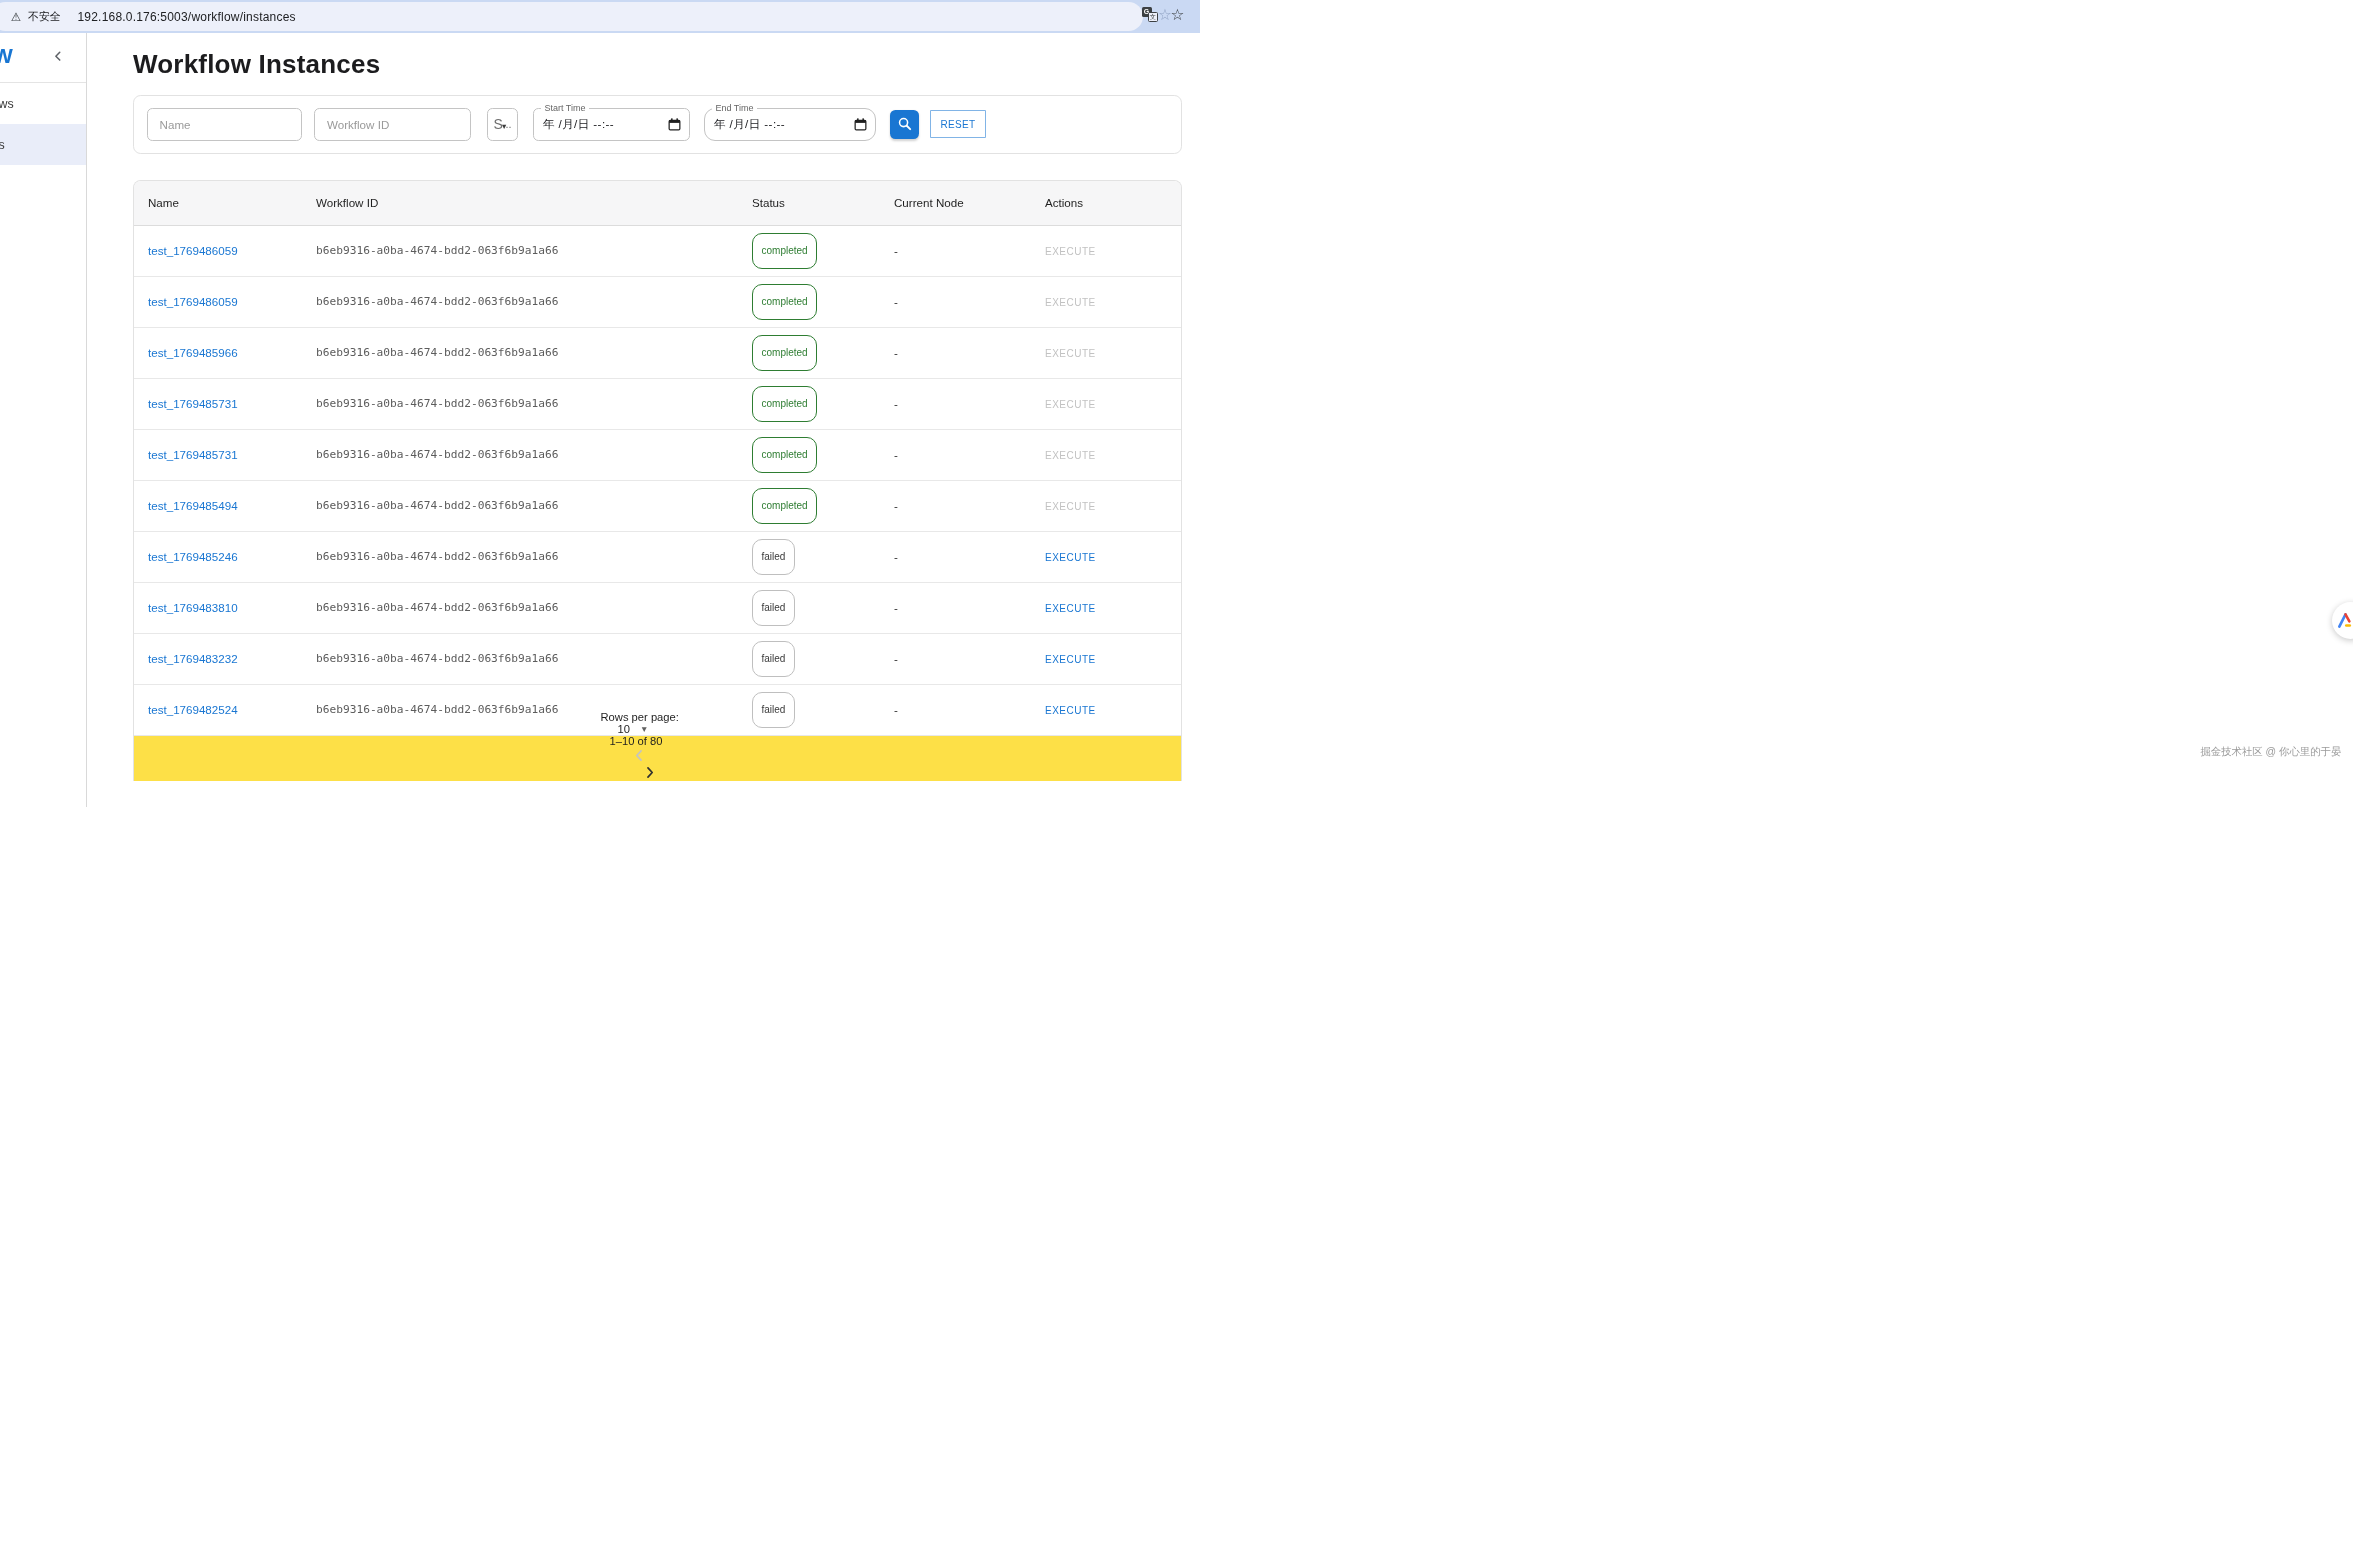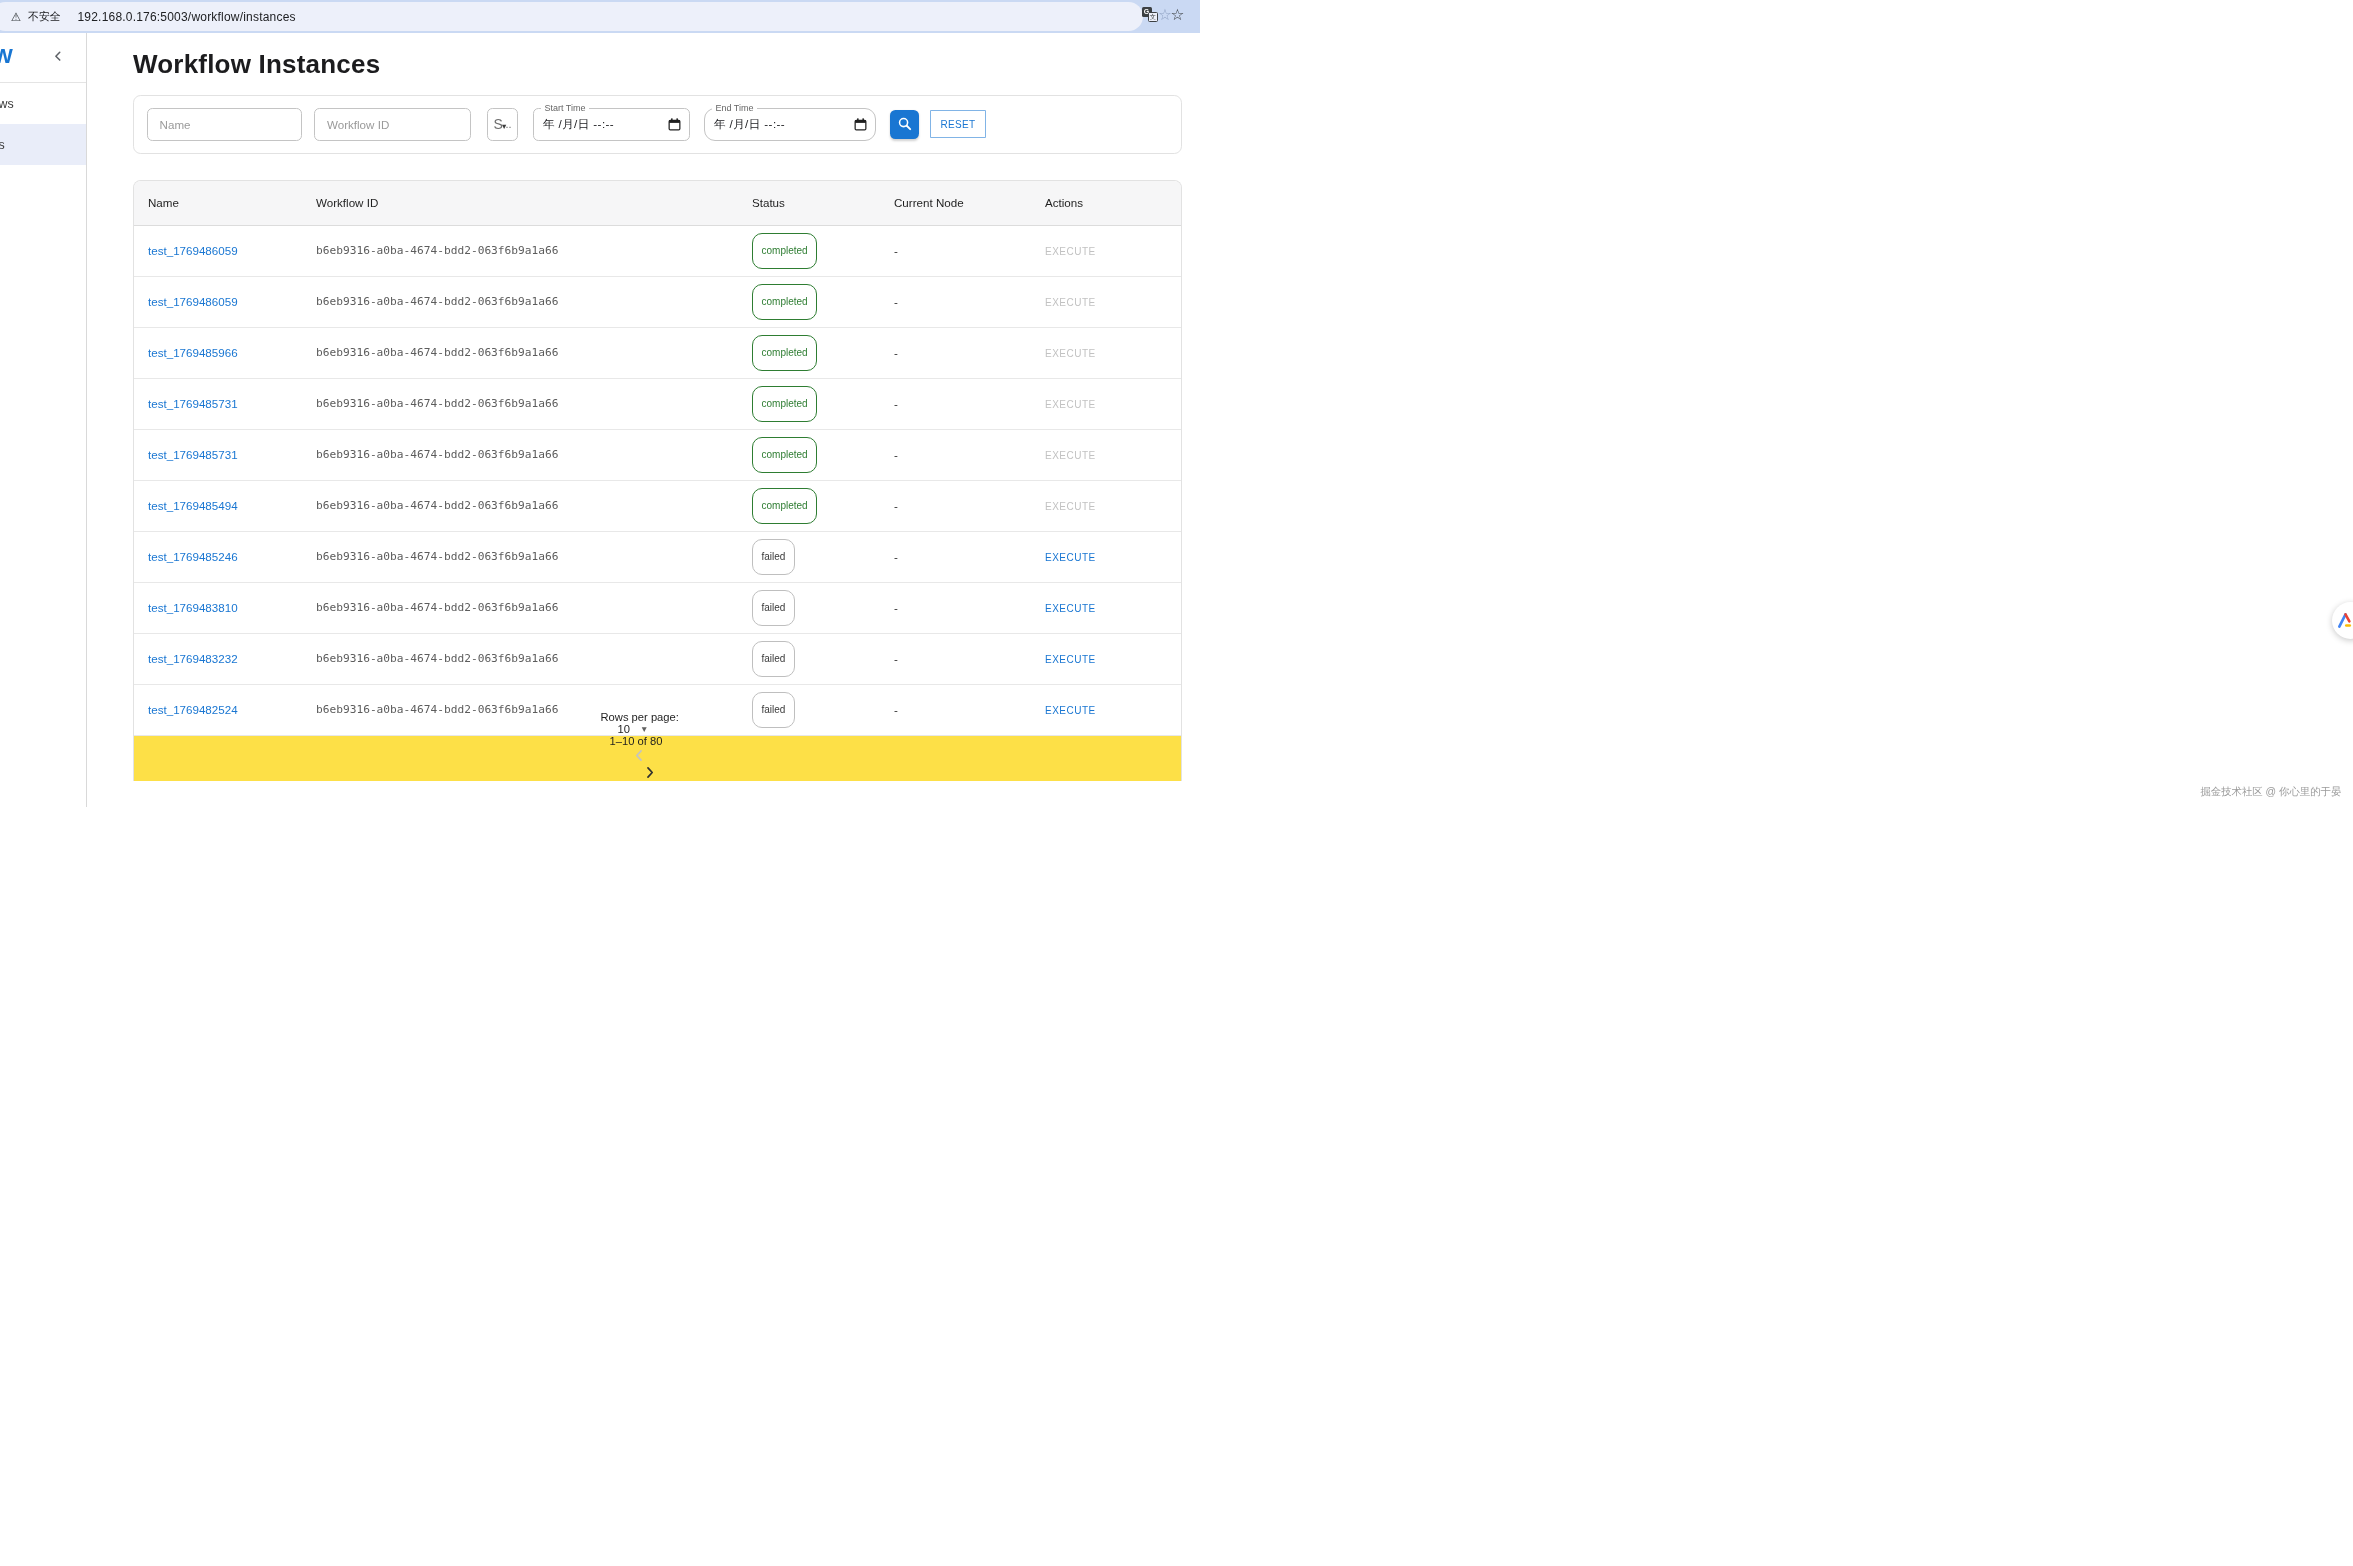--- a/index.html
+++ b/index.html
@@ -100,21 +100,21 @@
   .tfoot { height:45px; display:flex; align-items:center; justify-content:flex-end;
     padding-right:17px; font-size:11.2px; color:#1f1f1f; background:#fde047;flex-direction:column; }
   .rpp-label { margin-right:18.6px; }
   .rpp-select { display:flex; align-items:center; gap:10px; cursor:pointer; margin-right:32px; }
   .rpp-caret { color:#616161; font-size:8.5px; margin-top:1.5px; }
   .range-label { margin-right:26px; }
   .pg-btn { width:21.7px; height:21.7px; display:flex; align-items:center; justify-content:center; cursor:pointer; }
   .pg-btn.prev { margin-right:20px; }
 
   
-  .watermark { position:absolute; right:11.6px; top:745px; font-size:10.4px; color:#9b9b9b;margin-top:40px; }
+  .watermark { position:absolute; right:11.6px; top:745px; font-size:10.4px; color:#9b9b9b; }
   .fab { position:absolute; right:-15.5px; top:602px; width:37px; height:37px; border-radius:50%;
     background:#fff; box-shadow:0 1.5px 6.2px rgba(0,0,0,.22); display:flex; align-items:center;
     padding-left:5.4px; cursor:pointer; }
 </style>
 </head>
 <body>
 
 <div id="topbar">
   <div class="url-pill">
     <span class="warn-ico">⚠</span>

